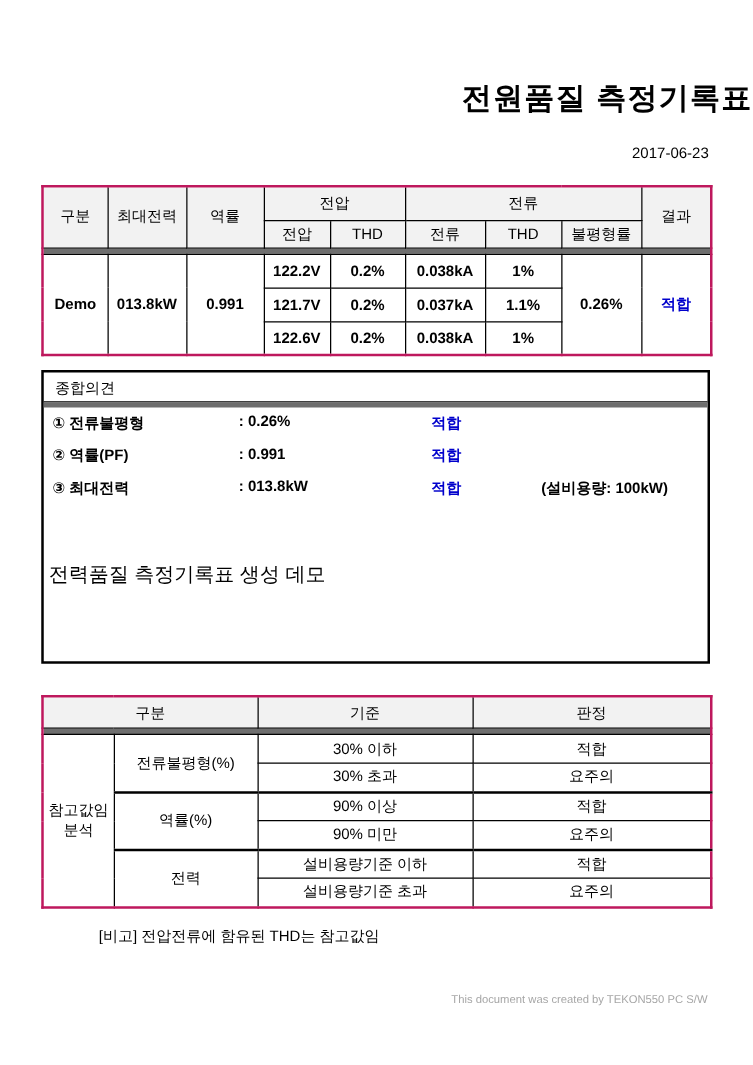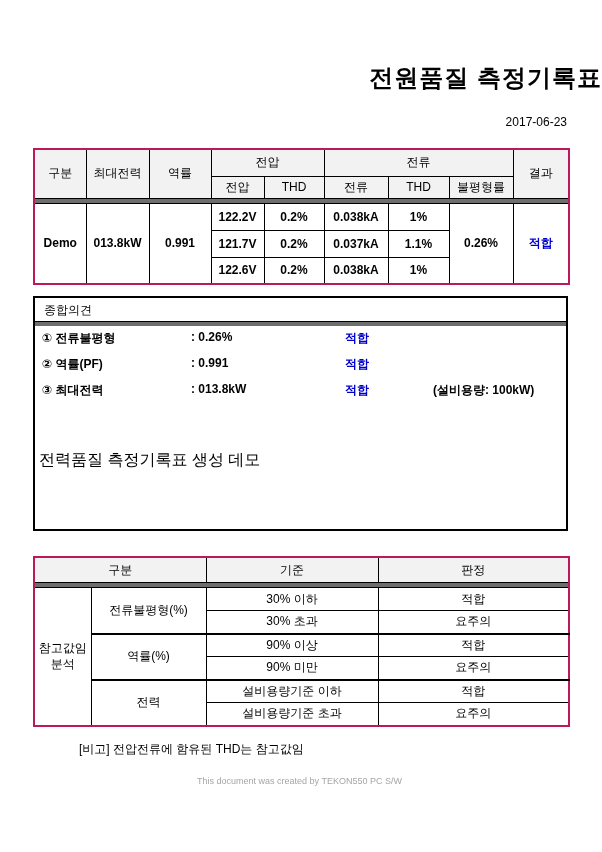--- a/index.html
+++ b/index.html
@@ -40,21 +40,21 @@
   .onote { position:absolute; left:4px; top:152px; font-size:16px; font-weight:normal; }
 
   
   .t3 { margin-top:25px; }
   .t3 .h td { background:#f2f2f2; height:24px; font-weight:normal; }
   .t3 .r { height:23px; }
   .t3 .gt td { border-top:2px solid #000; }
   .t3 .grp { white-space:pre-line; line-height:1.35; }
 
   .remark { margin-top:14px; font-size:12px; padding-left:1px;margin-left:45px; }
-  .footer { margin-top:18px; text-align:center; font-size:9px; color:#a6a6a6; padding-right:2px; }
+  .footer { margin-top:36px; text-align:right; font-size:9px; color:#a6a6a6; padding-right:2px; }
 </style>
 </head>
 <body>
 
 <div class="page">
   <div class="title">전원품질 측정기록표</div>
 
   <div class="content">
     <div class="date">2017-06-23</div>
 

